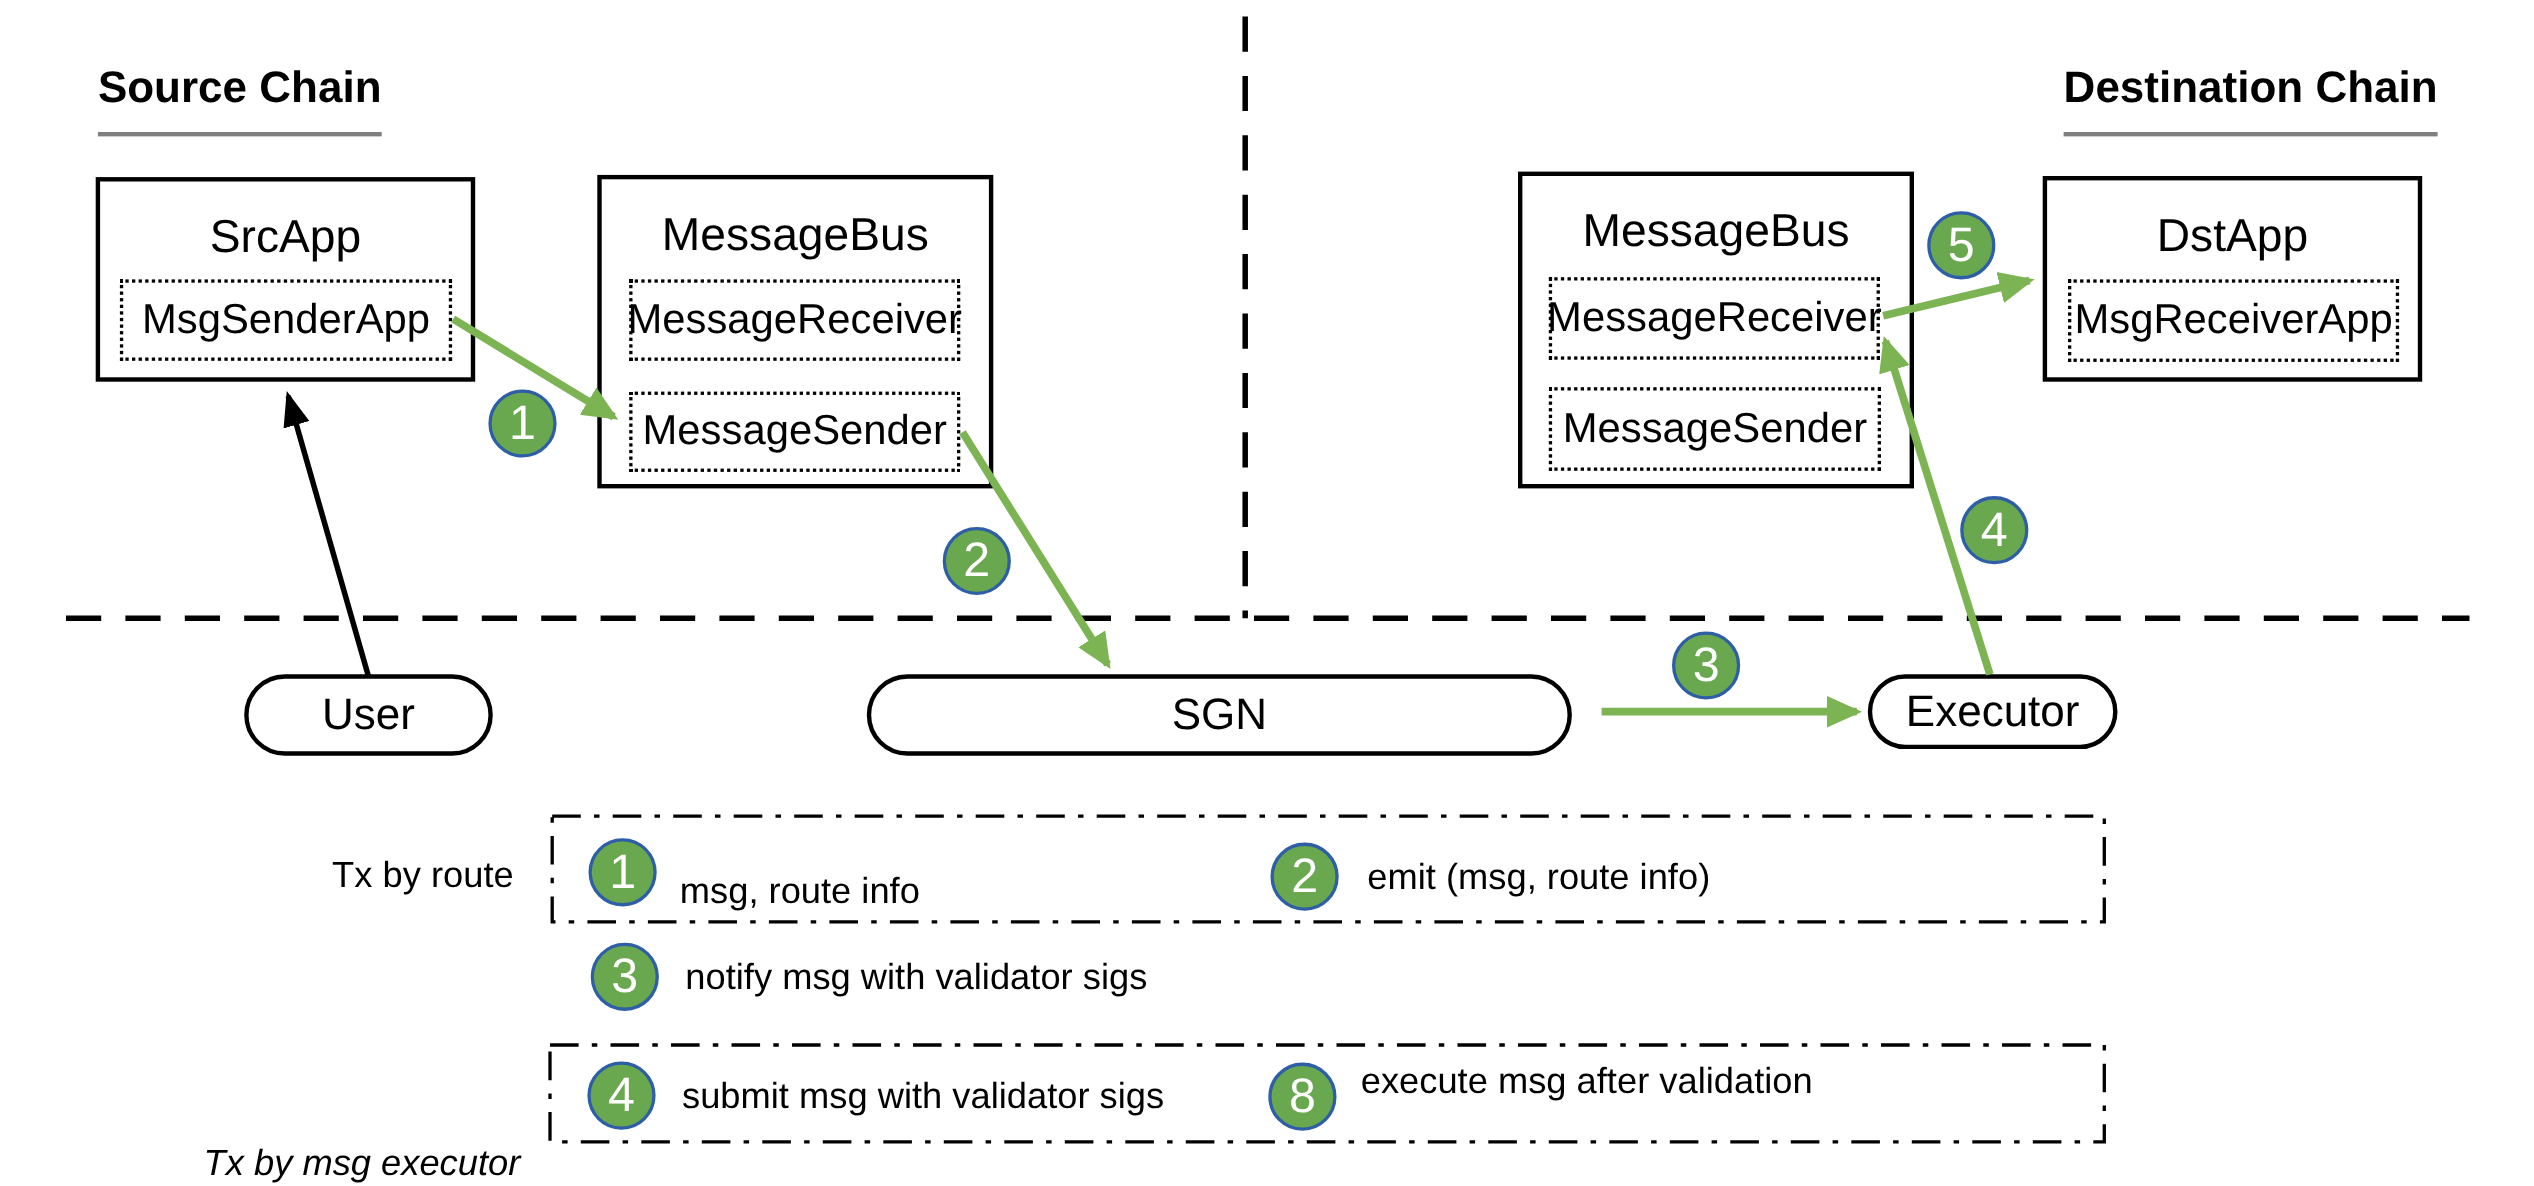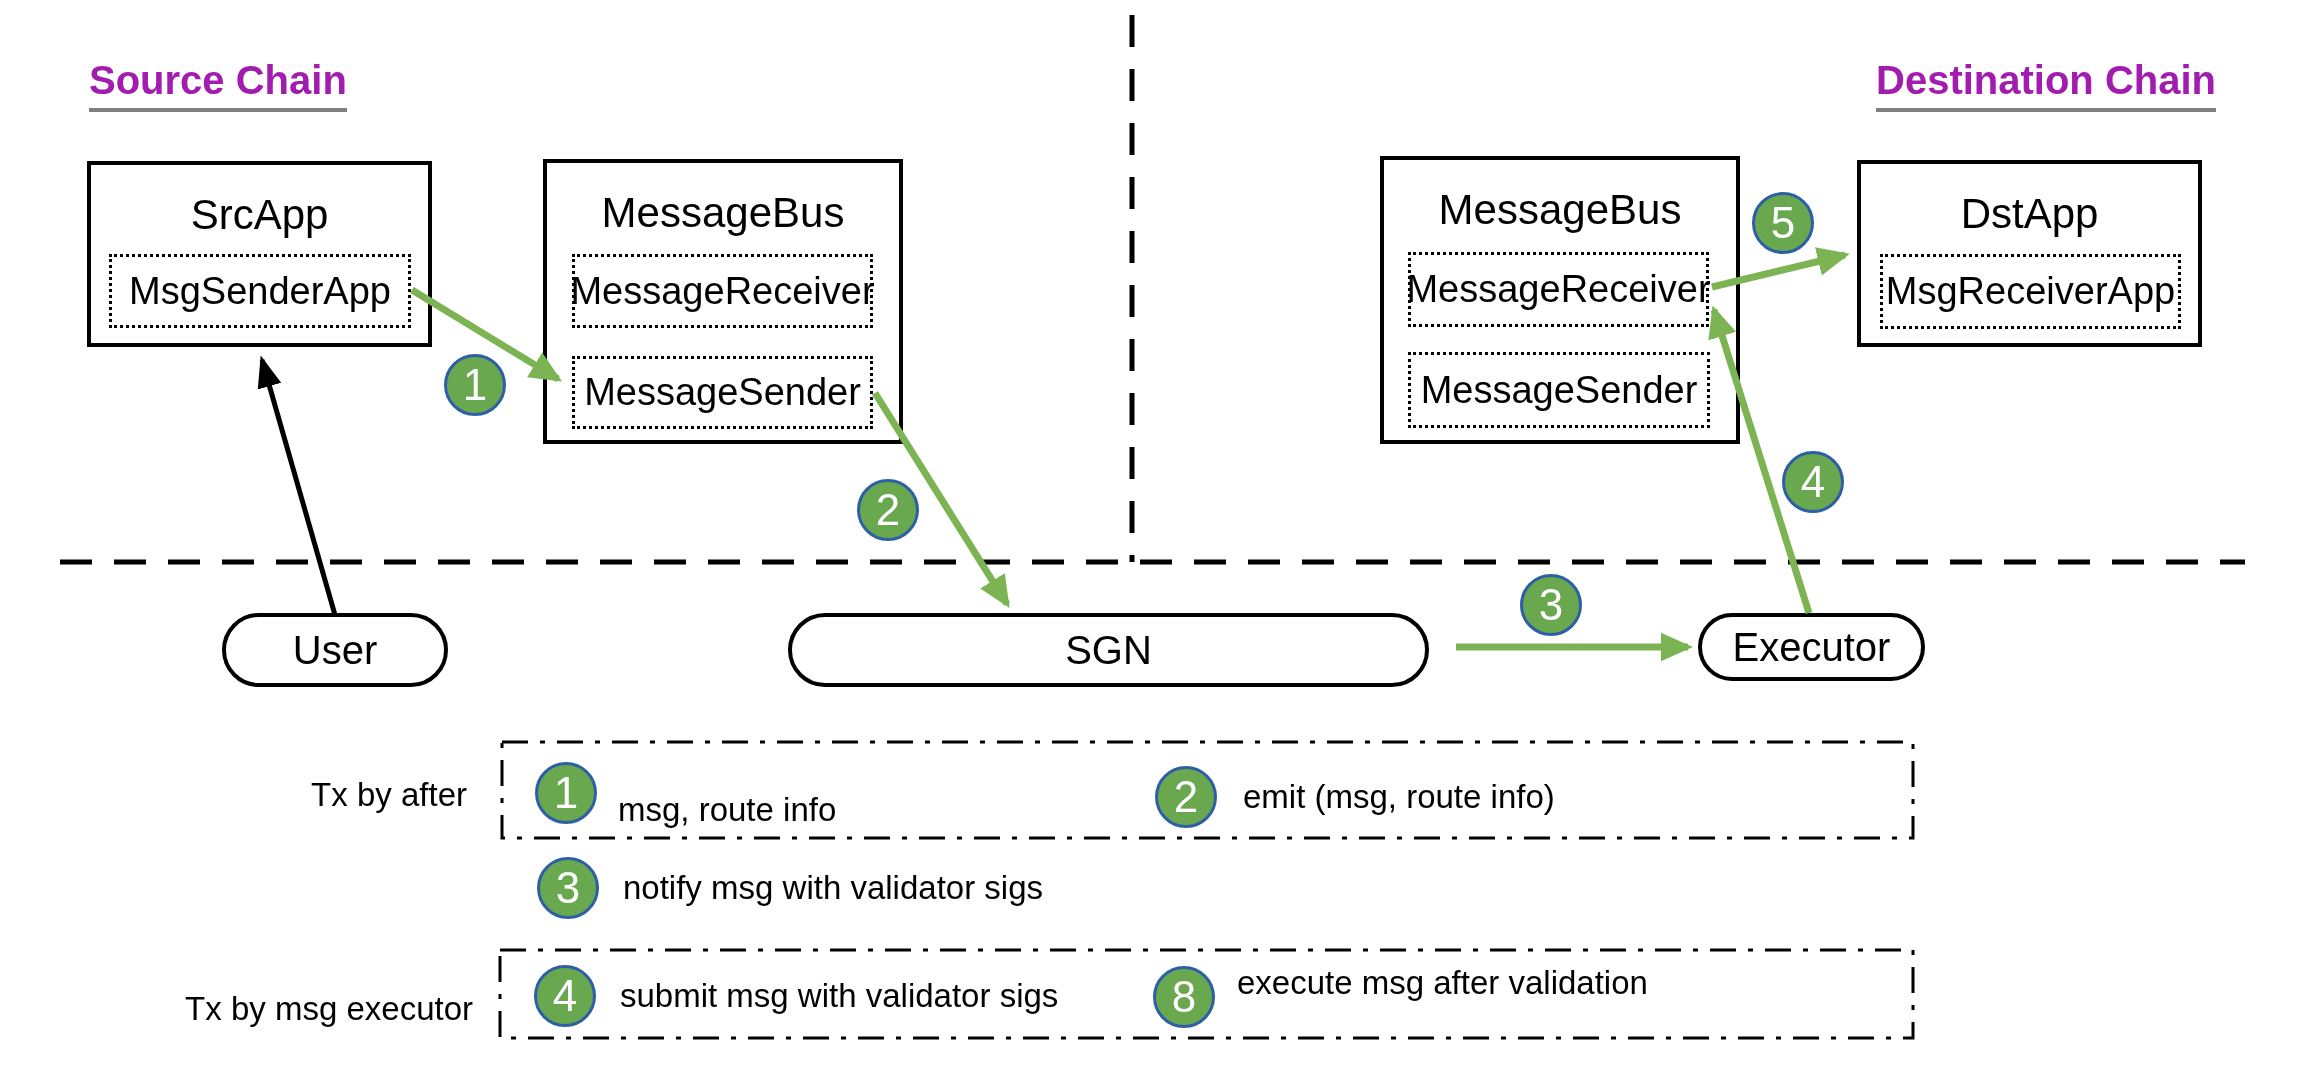--- a/index.html
+++ b/index.html
@@ -1,21 +1,21 @@
 <!DOCTYPE html>
 <html><head>
 <meta charset="utf-8">
 <style>
   html,body{margin:0;padding:0;background:#ffffff;}
   body{font-family:"Liberation Sans", sans-serif; color:#000;}
   #stage{position:relative;width:2304px;height:1078px;background:#fff;overflow:hidden;}
 
   
-  .section-title{position:absolute;font-size:40px;font-weight:bold;color:#a21caf;
-    border-bottom:4px solid #7f7f7f;padding-bottom:5px;letter-spacing:0px;}
+  .section-title{position:absolute;font-size:40px;font-weight:bold;color:#000000;
+    border-bottom:4px solid #7f7f7f;padding-bottom:17px;letter-spacing:0px;}
 
   
   .node-box{position:absolute;border:4px solid #000;background:#fff;box-sizing:border-box;padding-left:20px;}
   .node-title{position:absolute;left:0;right:0;top:14px;height:72px;display:flex;
     align-items:center;justify-content:center;font-size:42px;font-weight:500;}
   .inner-dotted{position:absolute;border:3px dotted #000;background:#fff;box-sizing:border-box;
     display:flex;align-items:center;justify-content:center;font-size:38px;font-weight:500;}
 
   
   .pill{position:absolute;border:4px solid #000;border-radius:44px;background:#fff;
@@ -93,22 +93,22 @@
     <rect x="502" y="742" width="1411" height="96" fill="none" stroke="#000" stroke-width="3" stroke-dasharray="26 12 5 12"></rect>
     <rect x="500" y="950" width="1413" height="88" fill="none" stroke="#000" stroke-width="3" stroke-dasharray="26 12 5 12"></rect>
   </svg>
 
   <div class="badge" style="left:444px;top:354px;">1</div>
   <div class="badge" style="left:857px;top:479px;">2</div>
   <div class="badge" style="left:1520px;top:574px;">3</div>
   <div class="badge" style="left:1782px;top:451px;">4</div>
   <div class="badge" style="left:1752px;top:192px;">5</div>
 
-  <div class="legend-label" style="left:240px;top:776px;width:227px;">Tx by after</div>
-  <div class="legend-label" style="left:170px;top:990px;width:303px;">Tx by msg executor</div>
+  <div class="legend-label" style="left:240px;top:776px;width:227px;">Tx by route</div>
+  <div class="legend-label" style="left:170px;top:1038px;width:303px;font-style:italic;">Tx by msg executor</div>
 
   <div class="badge" style="left:535px;top:762px;">1</div>
   <div class="legend-text" style="left:618px;top:771px;margin-top:17px;">msg, route info</div>
 
   <div class="badge" style="left:1155px;top:766px;">2</div>
   <div class="legend-text" style="left:1243px;top:775px;">emit (msg, route info)</div>
 
   <div class="badge" style="left:537px;top:857px;">3</div>
   <div class="legend-text" style="left:623px;top:866px;">notify msg with validator sigs</div>
 

